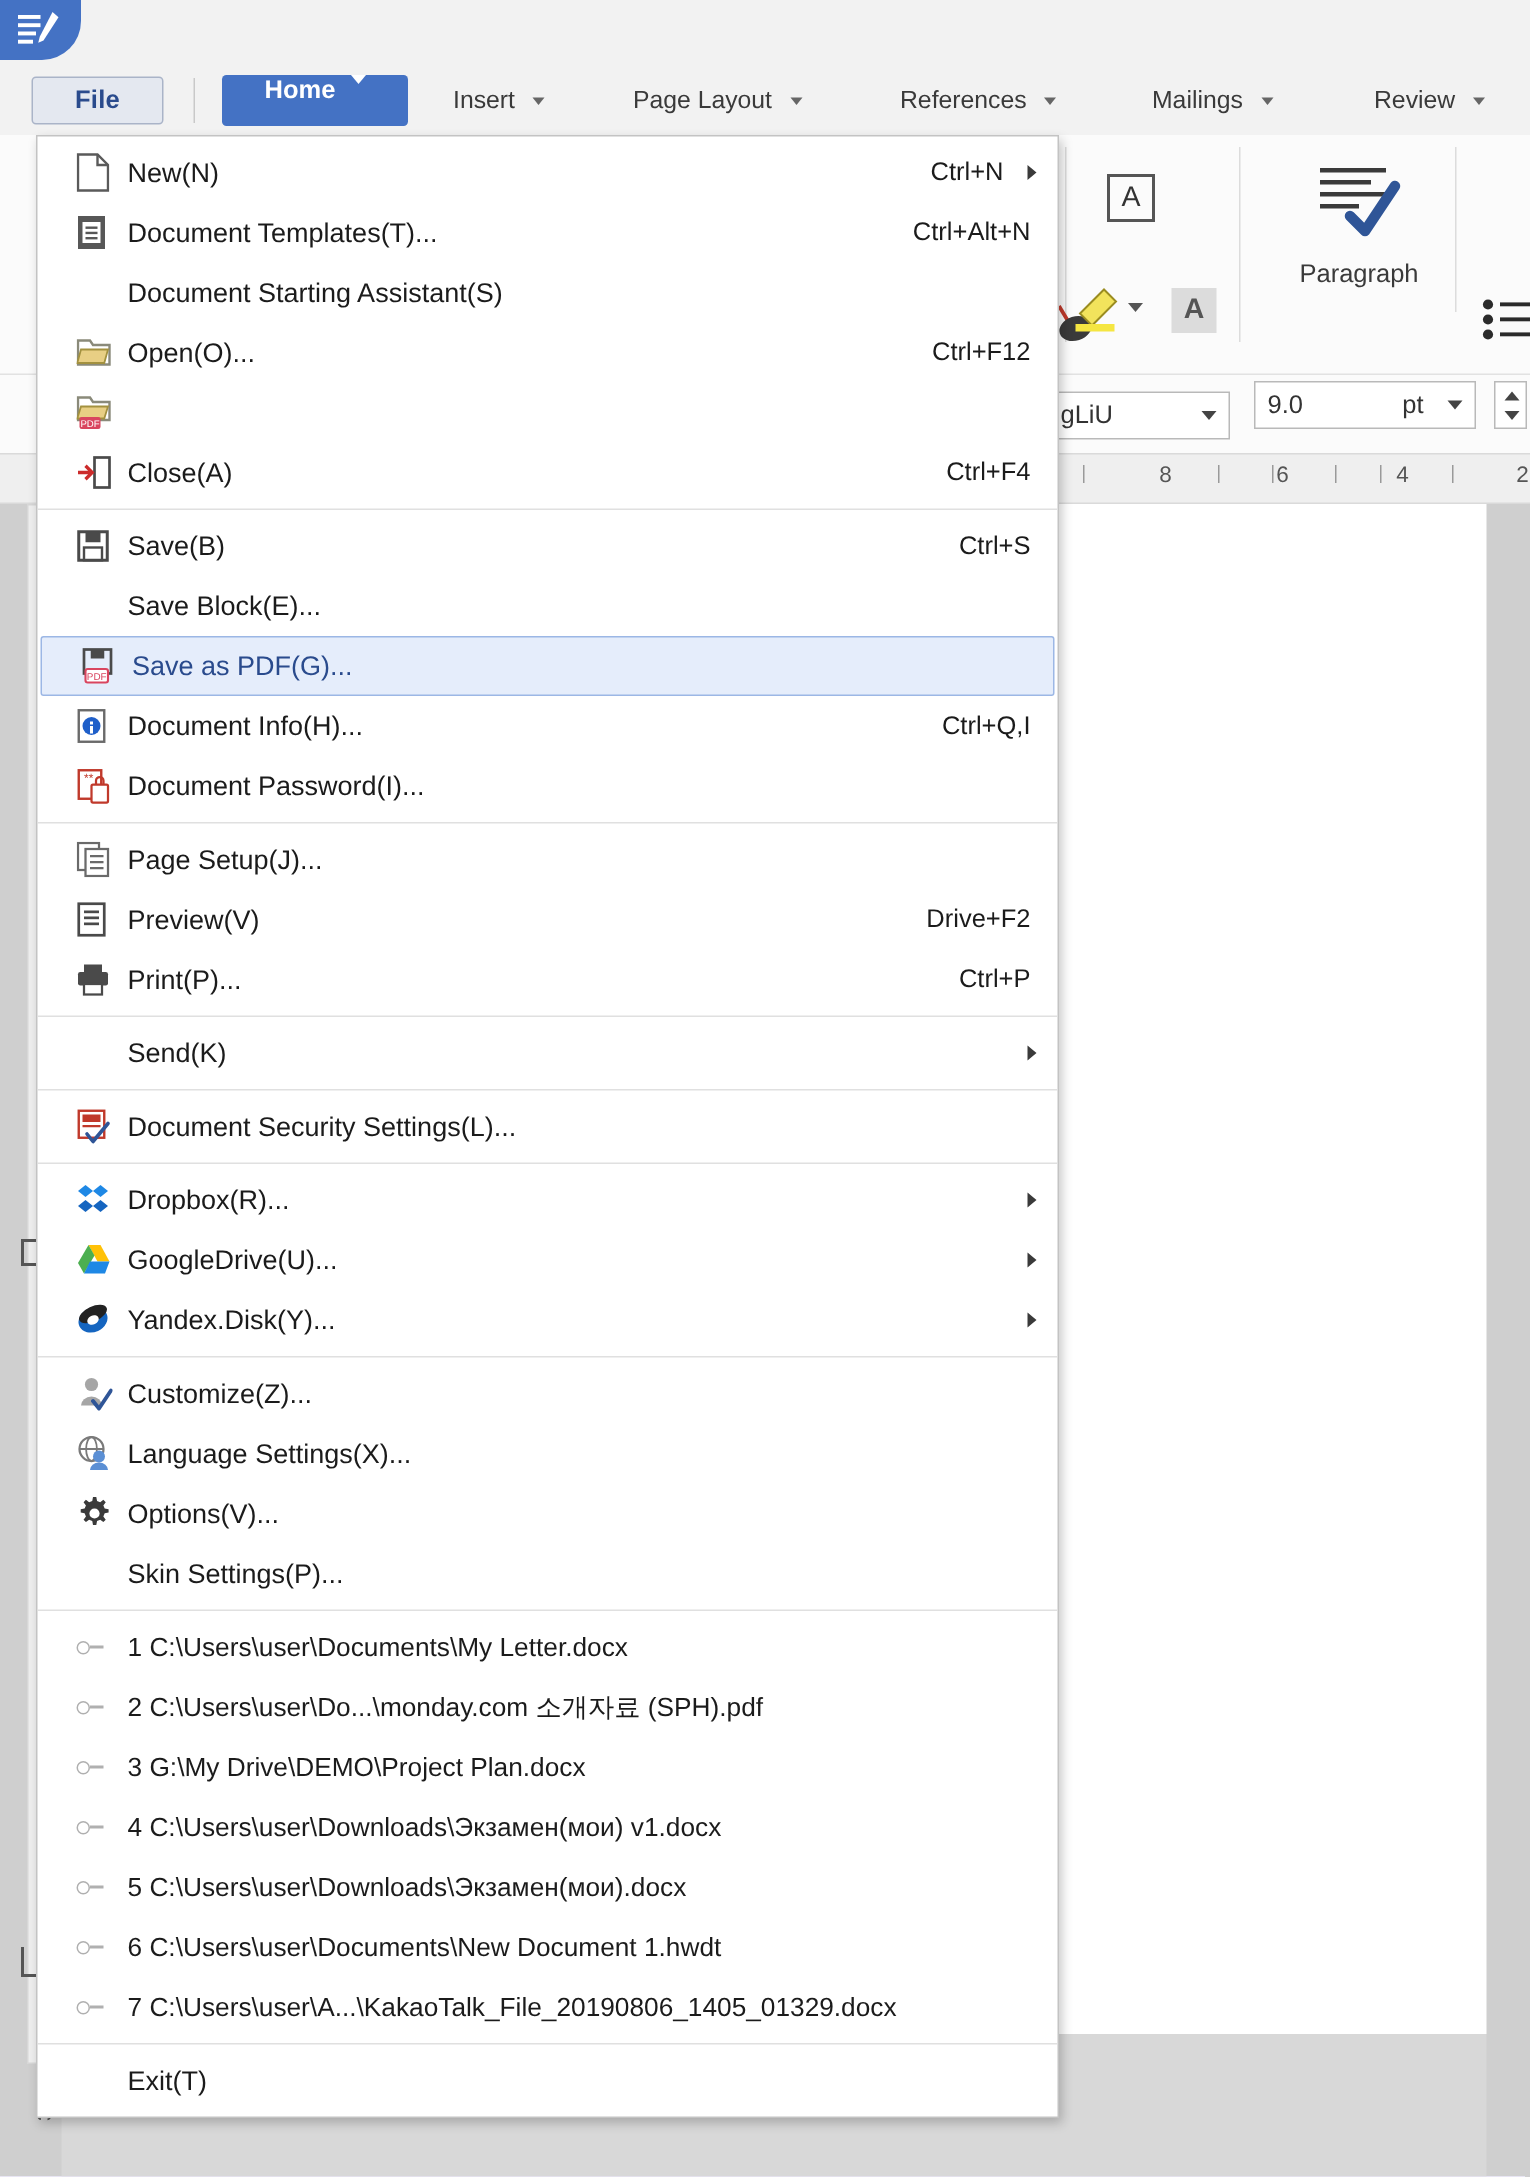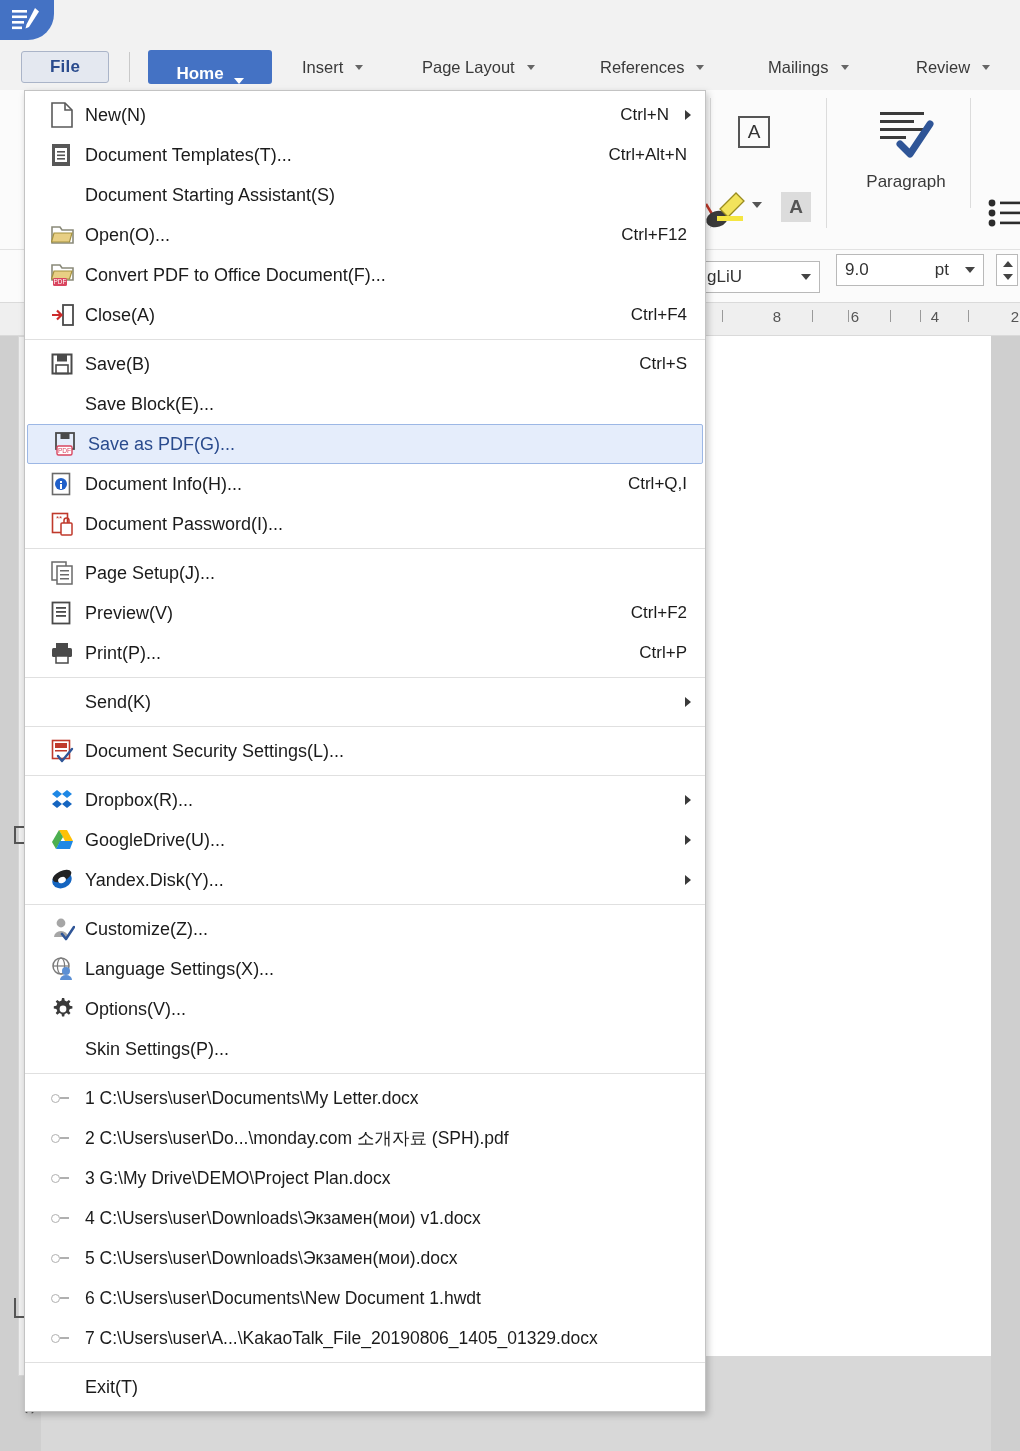--- a/index.html
+++ b/index.html
@@ -40,21 +40,21 @@
   }
   .tab-sep {
     position: absolute; left: 129px; top: 52px; width: 1px; height: 30px;
     background: #c9c9c9;
   }
   .home-tab {
     position: absolute; left: 148px; top: 50px;
     width: 124px; height: 34px;
     background: #4472c4; border-radius: 3px;
     color: #ffffff; font-size: 17px; font-weight: bold;
-    display: flex; align-items: flex-end; justify-content: center; gap: 10px;
+    display: flex; align-items: flex-start; justify-content: center; gap: 10px;
   }
   .home-tab .caret { border-left:5px solid transparent; border-right:5px solid transparent; border-top:6px solid #fff; }
   .rtab {
     position: absolute; top: 52px; height: 30px;
     display: flex; align-items: center; gap: 12px;
     color: #3a3a3a; font-size: 16.5px; white-space: nowrap;
   }
   .rtab .caret { border-left:4px solid transparent; border-right:4px solid transparent; border-top:5px solid #666; }
 
   
@@ -365,21 +365,20 @@
 
     <div class="mi">
       <span class="ic">
         <svg width="24" height="24" viewBox="0 0 24 24">
             <path d="M1 2 h8 l2 3 h11 v12 h-21 z" fill="none" stroke="#8a8a7a" stroke-width="1.6"></path>
             <path d="M3 8 h18 l-2.5 8 h-18 z" fill="#e8cf84" stroke="#a3913f" stroke-width="1.2"></path>
             <rect x="2" y="15" width="14" height="8" rx="1.5" fill="#d9455f"></rect>
             <text x="9" y="21.4" font-size="6.4" fill="#fff" text-anchor="middle" font-family="Liberation Sans">PDF</text>
           </svg>
       </span>
-      <span class="lbl">Convert PDF to Office Document(F)...</span>
     </div>
 
     <div class="mi">
       <span class="ic">
         <svg width="24" height="24" viewBox="0 0 24 24">
             <rect x="12" y="2" width="10" height="20" fill="none" stroke="#4a4a4a" stroke-width="1.8"></rect>
             <path d="M1 12 h9 M6 7.5 L10.5 12 L6 16.5" stroke="#cc2b2b" stroke-width="2.2" fill="none"></path>
           </svg>
       </span>
       <span class="lbl">Close(A)</span>
@@ -460,21 +459,21 @@
     <div class="mi">
       <span class="ic">
         <svg width="22" height="24" viewBox="0 0 22 24">
             <rect x="1.5" y="1.5" width="17" height="21" fill="#fff" stroke="#4a4a4a" stroke-width="1.8"></rect>
             <rect x="5" y="6" width="10" height="1.8" fill="#4a4a4a"></rect>
             <rect x="5" y="10" width="10" height="1.8" fill="#4a4a4a"></rect>
             <rect x="5" y="14" width="10" height="1.8" fill="#4a4a4a"></rect>
           </svg>
       </span>
       <span class="lbl">Preview(V)</span>
-      <span class="sc">Ctrl+F2</span>
+      <span class="sc">Drive+F2</span>
     </div>
 
     <div class="mi">
       <span class="ic">
         <svg width="24" height="22" viewBox="0 0 24 22">
             <rect x="5" y="1" width="12" height="5" fill="#4a4a4a"></rect>
             <rect x="1" y="6" width="20" height="9" rx="1.5" fill="#4a4a4a"></rect>
             <rect x="5" y="14" width="12" height="7" fill="#fff" stroke="#4a4a4a" stroke-width="1.5"></rect>
           </svg>
       </span>

